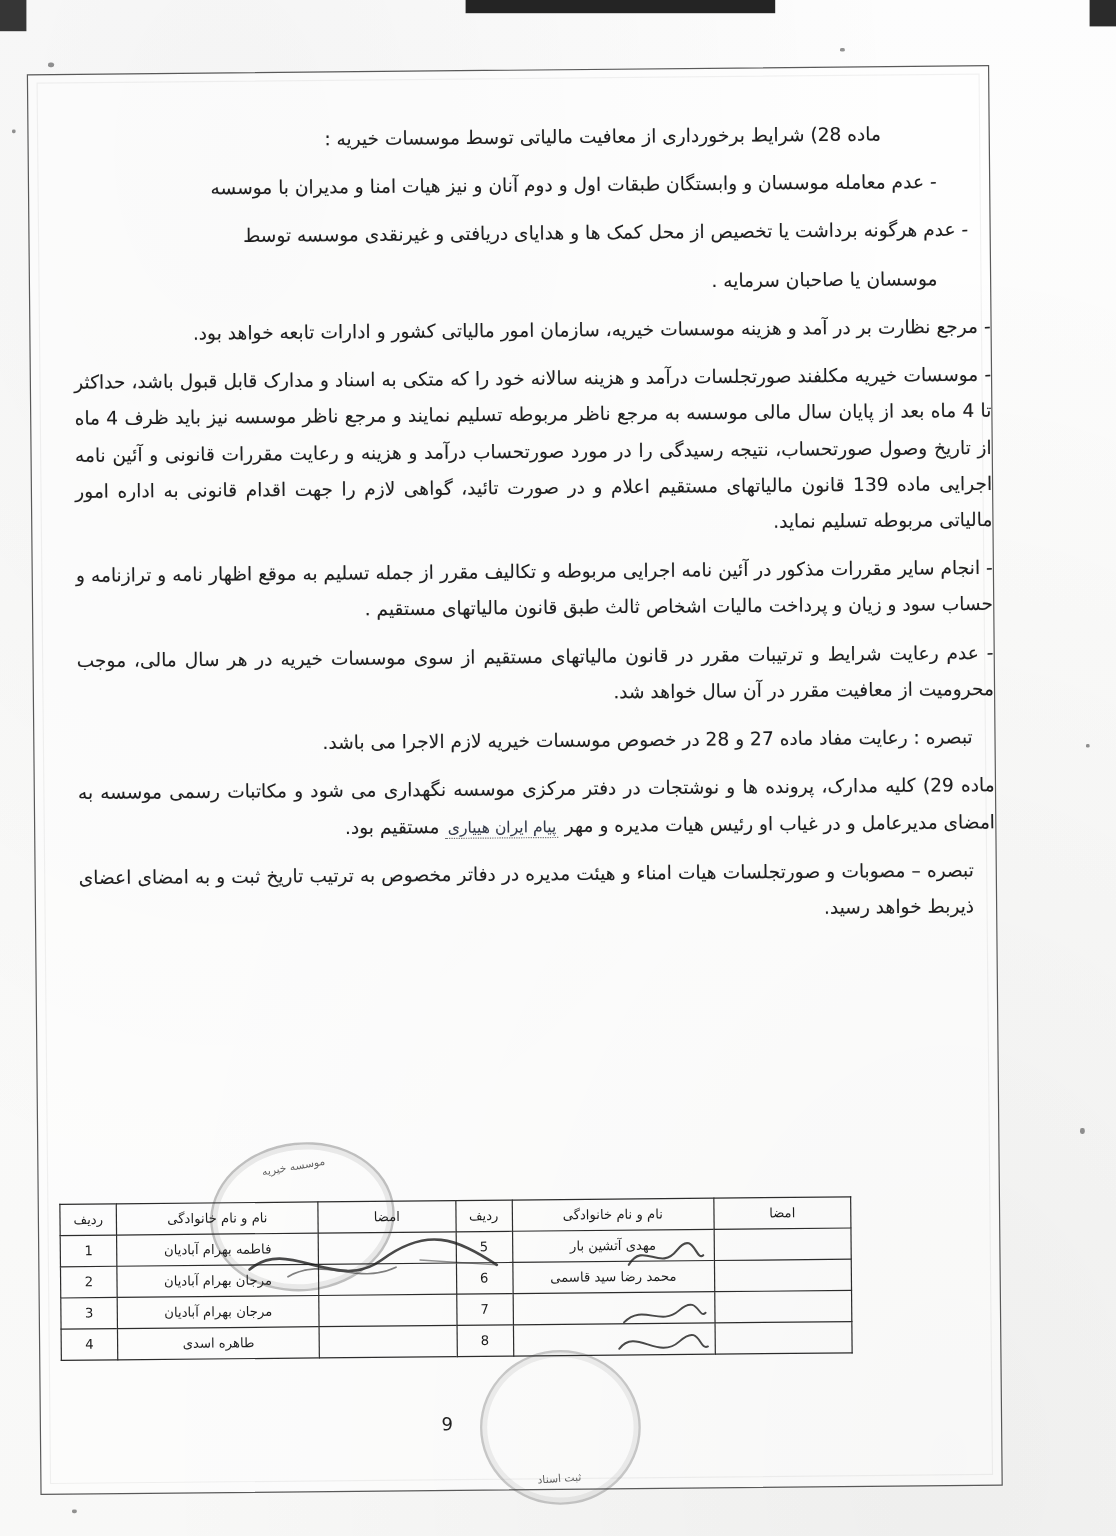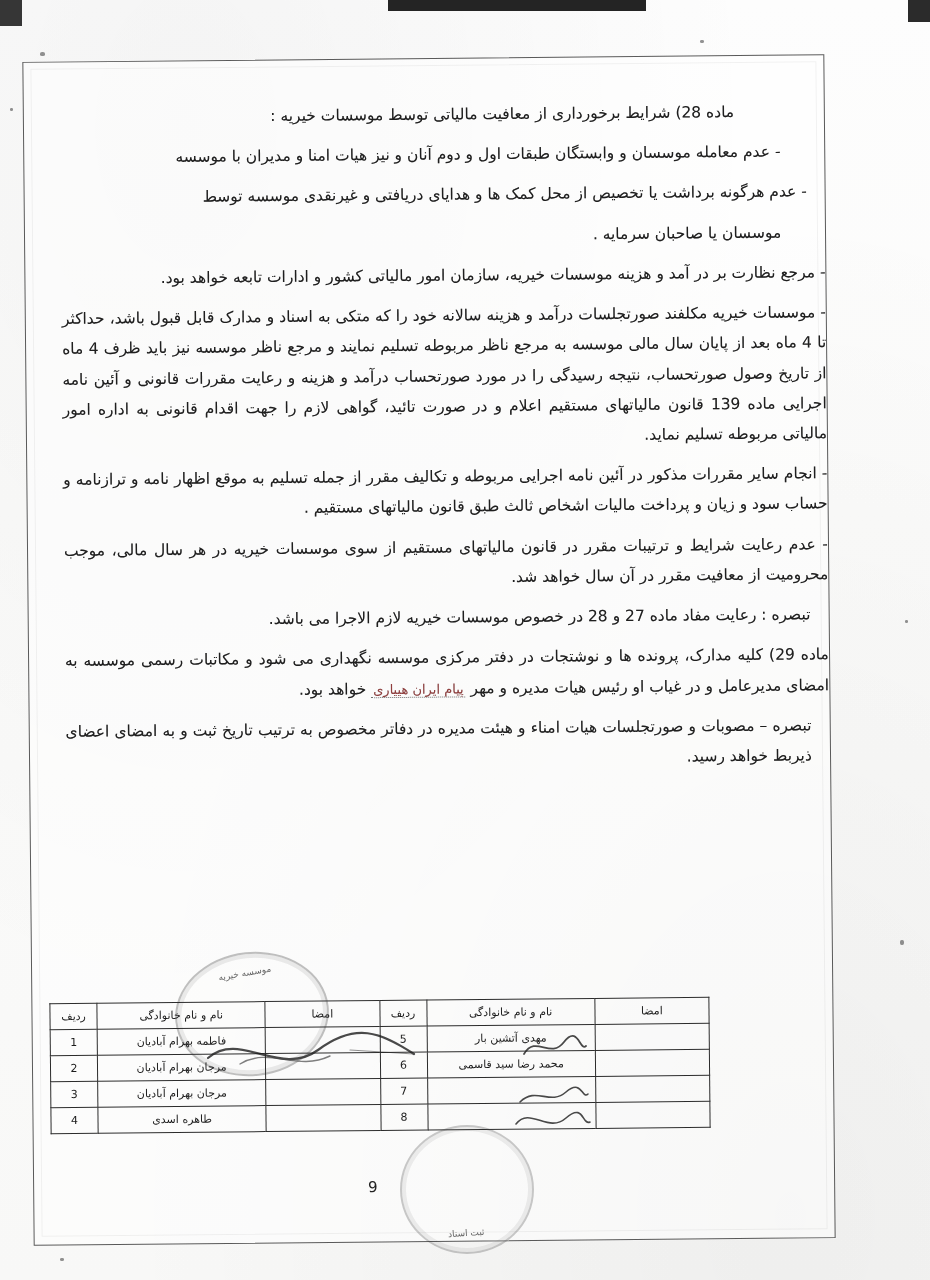--- a/index.html
+++ b/index.html
@@ -95,21 +95,21 @@
     text-justify: inter-word;
     color: #1f1f1f;
     text-shadow: 0 0 0.6px rgba(0,0,0,0.3);
   }
   .indent-1 { padding-right: 26px; }
   .indent-2 { padding-right: 44px; }
   .indent-3 { padding-right: 70px; }
   .indent-4 { padding-right: 116px; }
   .handwrite {
     font-family: "DejaVu Sans", sans-serif;
-    color: #7f1d1d;
+    color: #0f172a;
     font-size: 13px;
     opacity: .85;
     border-bottom: 1px dotted #555;
     padding: 0 2px;
   }
 
   
   .table-wrap {
     position: absolute;
     top: 1000px;
@@ -203,21 +203,21 @@
   <p class="p indent-4">ماده 28) شرایط برخورداری از معافیت مالیاتی توسط موسسات خیریه :</p>
   <p class="p indent-3">- عدم معامله موسسان و وابستگان طبقات اول و دوم آنان و نیز هیات امنا و مدیران با موسسه</p>
   <p class="p indent-2">- عدم هرگونه برداشت یا تخصیص از محل کمک ها و هدایای دریافتی و غیرنقدی موسسه توسط</p>
   <p class="p indent-3">موسسان یا صاحبان سرمایه .</p>
   <p class="p indent-1">- مرجع نظارت بر در آمد و هزینه موسسات خیریه، سازمان امور مالیاتی کشور و ادارات تابعه خواهد بود.</p>
   <p class="p indent-1">- موسسات خیریه مکلفند صورتجلسات درآمد و هزینه سالانه خود را که متکی به اسناد و مدارک قابل قبول باشد، حداکثر تا 4 ماه بعد از پایان سال مالی موسسه به مرجع ناظر مربوطه تسلیم نمایند و مرجع ناظر موسسه نیز باید ظرف 4 ماه از تاریخ وصول صورتحساب، نتیجه رسیدگی را در مورد صورتحساب درآمد و هزینه و رعایت مقررات قانونی و آئین نامه اجرایی ماده 139 قانون مالیاتهای مستقیم اعلام و در صورت تائید، گواهی لازم را جهت اقدام قانونی به اداره امور مالیاتی مربوطه تسلیم نماید.</p>
   <p class="p indent-1">- انجام سایر مقررات مذکور در آئین نامه اجرایی مربوطه و تکالیف مقرر از جمله تسلیم به موقع اظهار نامه و ترازنامه و حساب سود و زیان و پرداخت مالیات اشخاص ثالث طبق قانون مالیاتهای مستقیم .</p>
   <p class="p indent-1">- عدم رعایت شرایط و ترتیبات مقرر در قانون مالیاتهای مستقیم از سوی موسسات خیریه در هر سال مالی، موجب محرومیت از معافیت مقرر در آن سال خواهد شد.</p>
   <p class="p indent-2">تبصره : رعایت مفاد ماده 27 و 28 در خصوص موسسات خیریه لازم الاجرا می باشد.</p>
 
-  <p class="p indent-1"><span>ماده 29) کلیه مدارک، پرونده ها و نوشتجات در دفتر مرکزی موسسه نگهداری می شود و مکاتبات رسمی موسسه به امضای مدیرعامل و در غیاب او رئیس هیات مدیره و مهر</span> <span class="handwrite">پیام ایران هییاری</span> <span>خواهد بود.</span></p>
+  <p class="p indent-1"><span>ماده 29) کلیه مدارک، پرونده ها و نوشتجات در دفتر مرکزی موسسه نگهداری می شود و مکاتبات رسمی موسسه به امضای مدیرعامل و در غیاب او رئیس هیات مدیره و مهر</span> <span class="handwrite">پیام ایران هییاری</span> <span>مستقیم بود.</span></p>
 
   <p class="p indent-2">تبصره – مصوبات و صورتجلسات هیات امناء و هیئت مدیره در دفاتر مخصوص به ترتیب تاریخ ثبت و به امضای اعضای ذیربط خواهد رسید.</p>
 </div>
 
 <div class="table-wrap">
   <table class="sig">
     <thead>
       <tr>
         <th class="h col-sign">امضا</th>
         <th class="h col-name">نام و نام خانوادگی</th>

